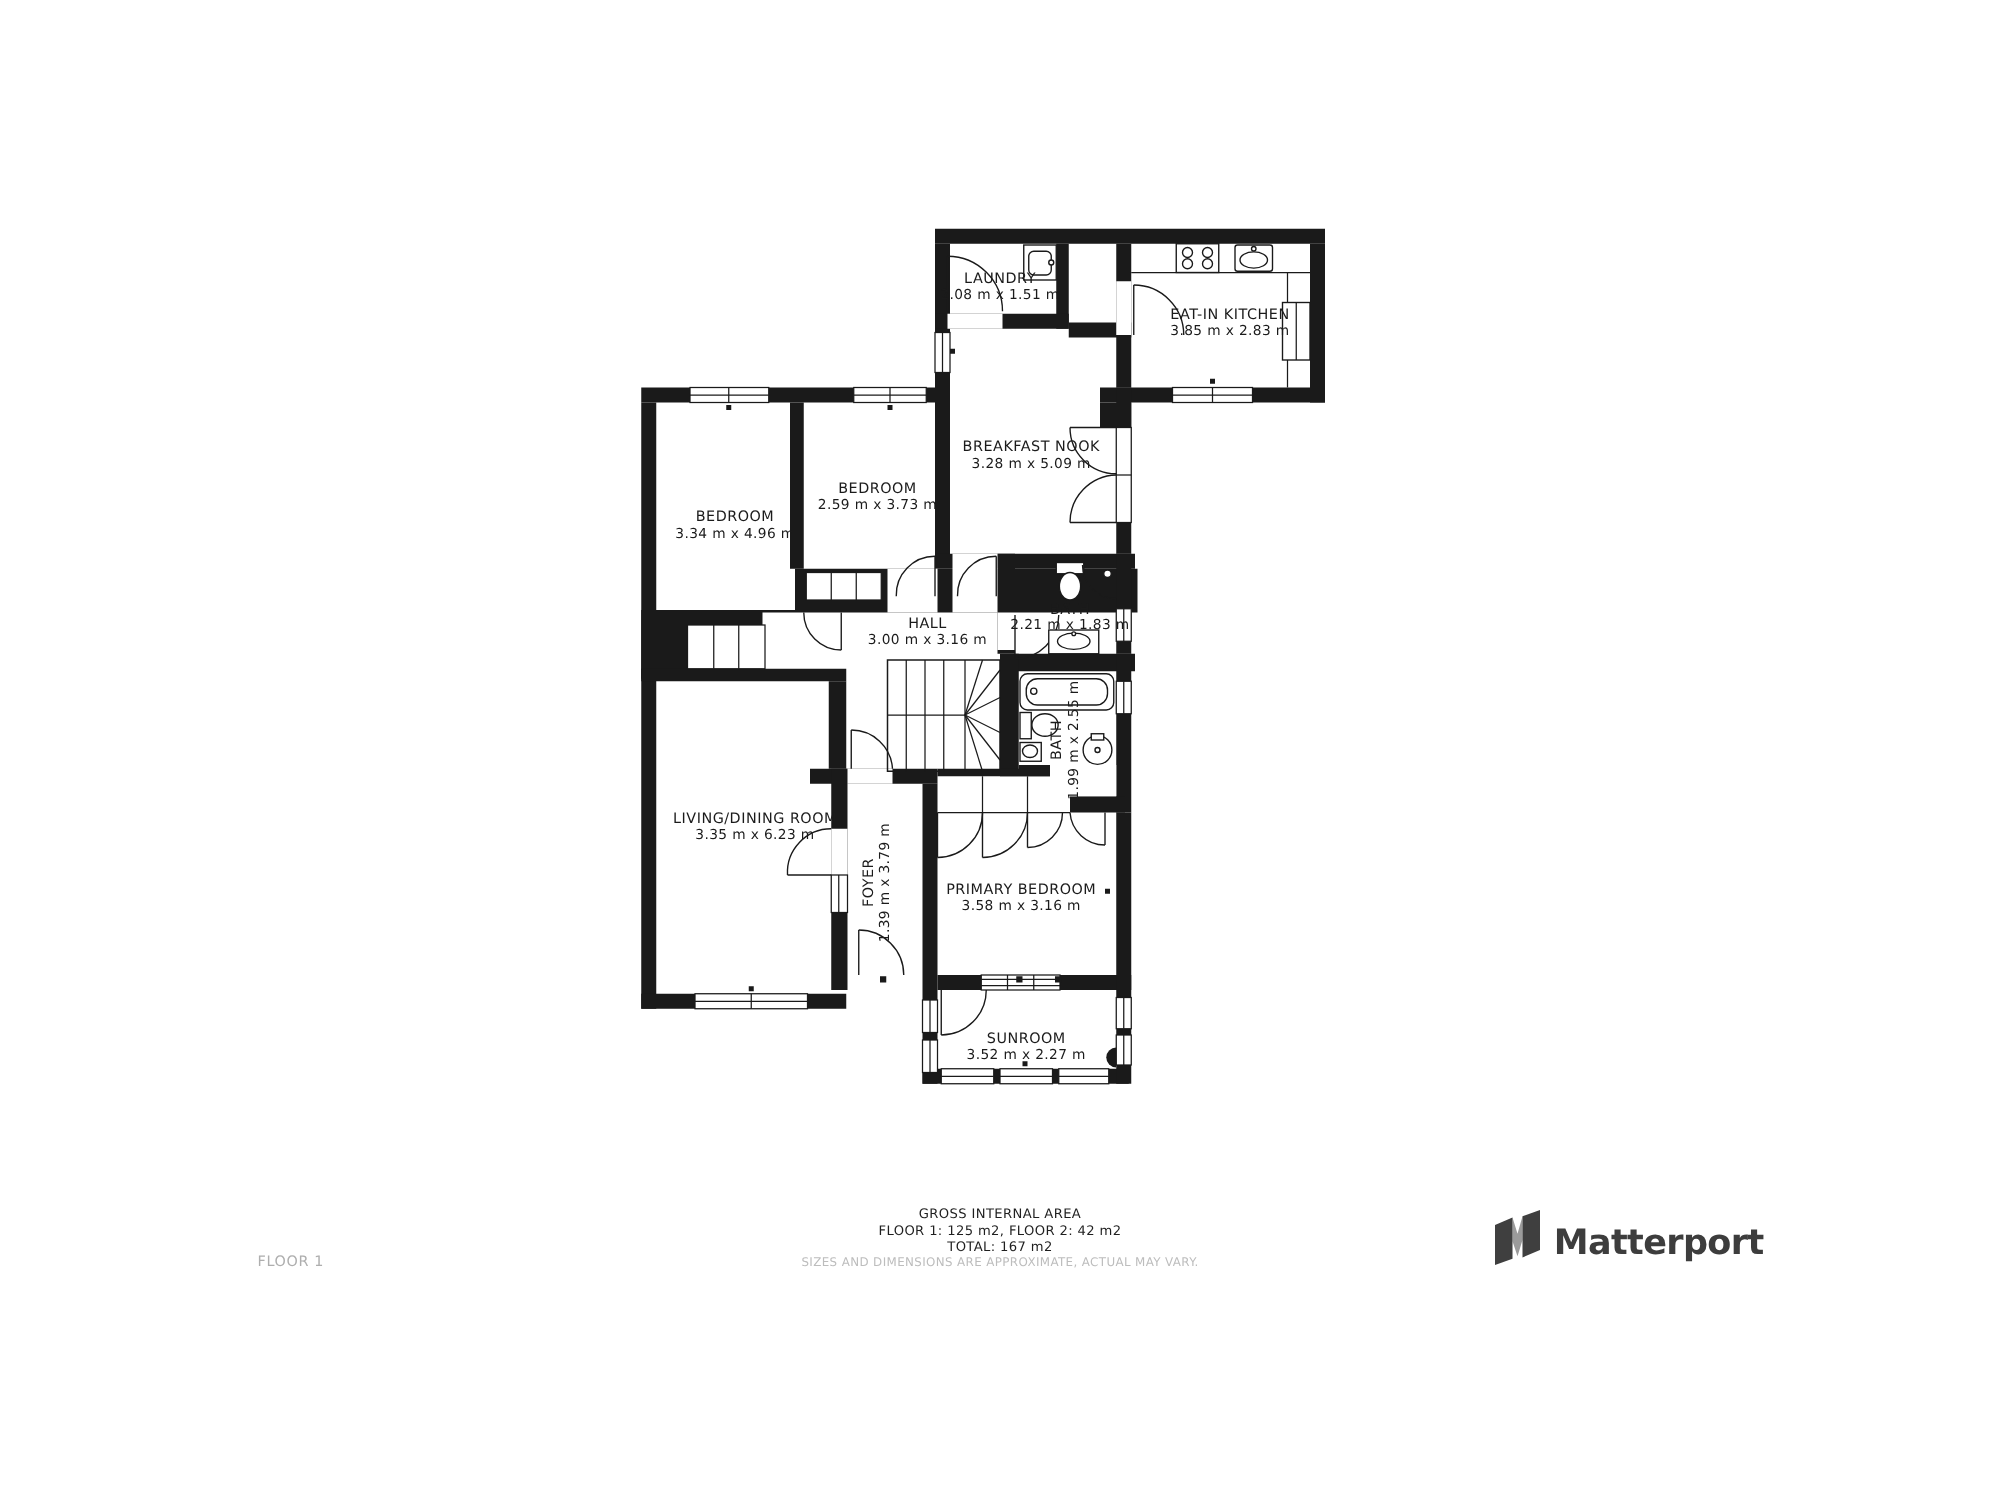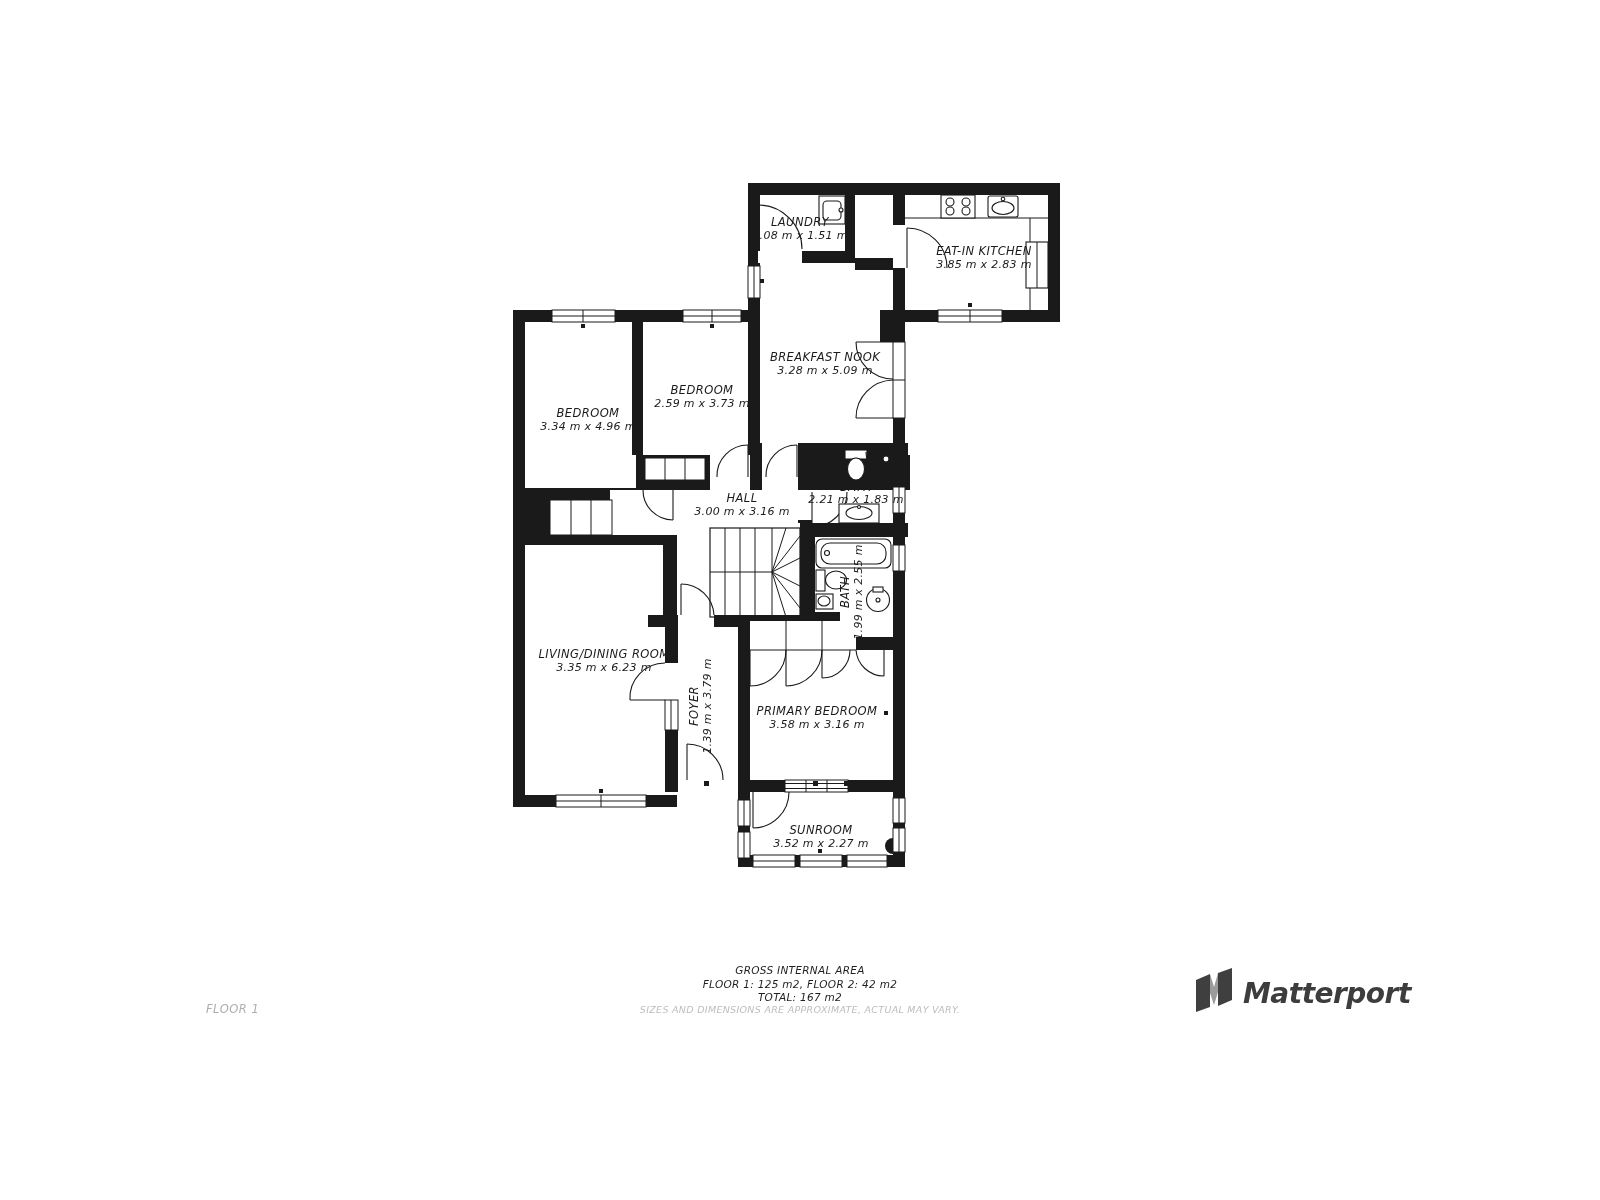--- a/index.html
+++ b/index.html
@@ -1,17 +1,17 @@
 <!DOCTYPE html>
 <html><head>
 <meta charset="utf-8">
 <style>
   html,body{margin:0;padding:0;background:#ffffff;}
   .page{position:relative;width:1600px;height:1200px;background:#ffffff;overflow:hidden;
-        font-family:"DejaVu Sans", sans-serif;font-style:italic;}
+        font-family:"DejaVu Sans", sans-serif;}
   svg{position:absolute;left:0;top:0;}
   .wall{fill:#1a1a1a;stroke:none;}
   .cut{fill:#ffffff;stroke:none;}
   .win{fill:#ffffff;stroke:#1a1a1a;stroke-width:1;}
   .ln{stroke:#1a1a1a;stroke-width:1;fill:none;}
   .ln2{stroke:#1a1a1a;stroke-width:1.2;fill:none;}
   .arc{stroke:#1a1a1a;stroke-width:1.1;fill:none;}
   .fix{stroke:#1a1a1a;stroke-width:1.1;fill:#ffffff;}
   .mk{fill:#1a1a1a;}
   .room-name{font-size:11.5px;fill:#1b1b1b;letter-spacing:.4px;}

